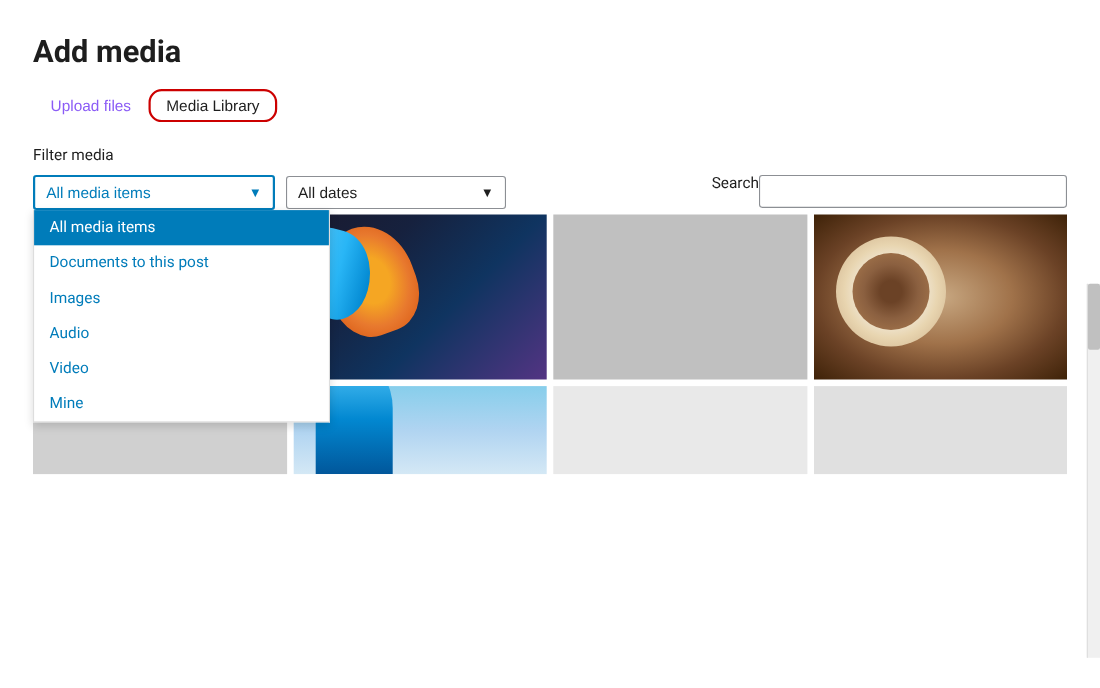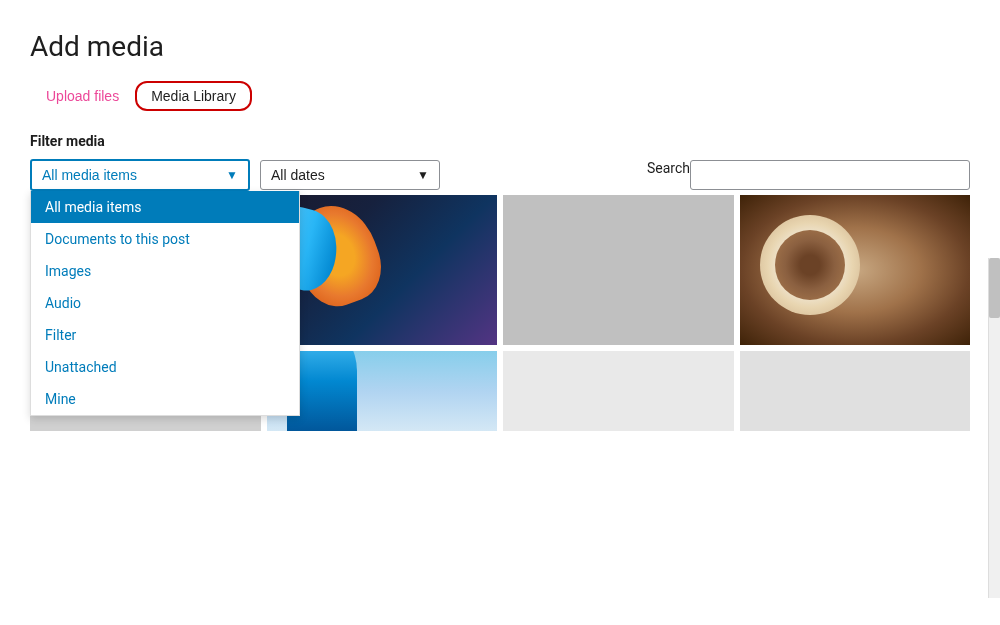--- a/index.html
+++ b/index.html
@@ -12,54 +12,54 @@
     .page-container {
       width: 1000px;
       height: 625px;
       background: #fff;
       padding: 30px 30px 0 30px;
       overflow: hidden;
       position: relative;
     }
     h1.page-title {
       font-size: 28px;
-      font-weight: 400;
+      font-weight: 700;
       color: #1e1e1e;
       margin-bottom: 18px;
     }
     .tabs-row {
       display: flex;
       align-items: center;
       gap: 0;
       margin-bottom: 22px;
       border-bottom: none;
     }
     .tab {
       padding: 6px 16px;
       font-size: 14px;
       cursor: pointer;
-      color: #ec4899;
+      color: #8b5cf6;
       background: none;
       border: none;
       position: relative;
     }
     .tab-media-library {
       border: 2px solid #cc0000;
       border-radius: 12px;
       color: #1e1e1e;
       padding: 5px 14px;
     }
     .filter-label {
-      font-weight: 700;
+      font-weight: 400;
       font-size: 14px;
       margin-bottom: 10px;
     }
     .filter-area {
       display: flex;
-      align-items: center;
+      align-items: flex-start;
       justify-content: space-between;
       width: 100%;
     }
     .filter-left {
       display: flex;
       flex-direction: column;
     }
     .filter-controls {
       display: flex;
       gap: 10px;
@@ -105,21 +105,21 @@
       cursor: pointer;
     }
     .dropdown-item.selected {
       background: #007cba;
       color: #fff;
     }
     .dates-dropdown {
       display: flex;
       align-items: center;
       justify-content: space-between;
-      width: 180px;
+      width: 200px;
       padding: 6px 10px;
       border: 1px solid #8c8f94;
       border-radius: 3px;
       background: #fff;
       font-size: 14px;
       color: #1e1e1e;
       cursor: pointer;
     }
     .dates-dropdown .chevron {
       font-size: 12px;
@@ -270,22 +270,21 @@
           <button class="dropdown-btn">
             <span>All media items</span>
             <span class="chevron">▼</span>
           </button>
 
           <div class="dropdown-menu">
             <div class="dropdown-item selected">All media items</div>
             <div class="dropdown-item">Documents to this post</div>
             <div class="dropdown-item">Images</div>
             <div class="dropdown-item">Audio</div>
-            <div class="dropdown-item">Filter</div>
-            <div class="dropdown-item">Unattached</div>
+            <div class="dropdown-item">Video</div>
             <div class="dropdown-item">Mine</div>
           </div>
         </div>
 
         <button class="dates-dropdown">
           <span>All dates</span>
           <span class="chevron">▼</span>
         </button>
       </div>
     </div>

